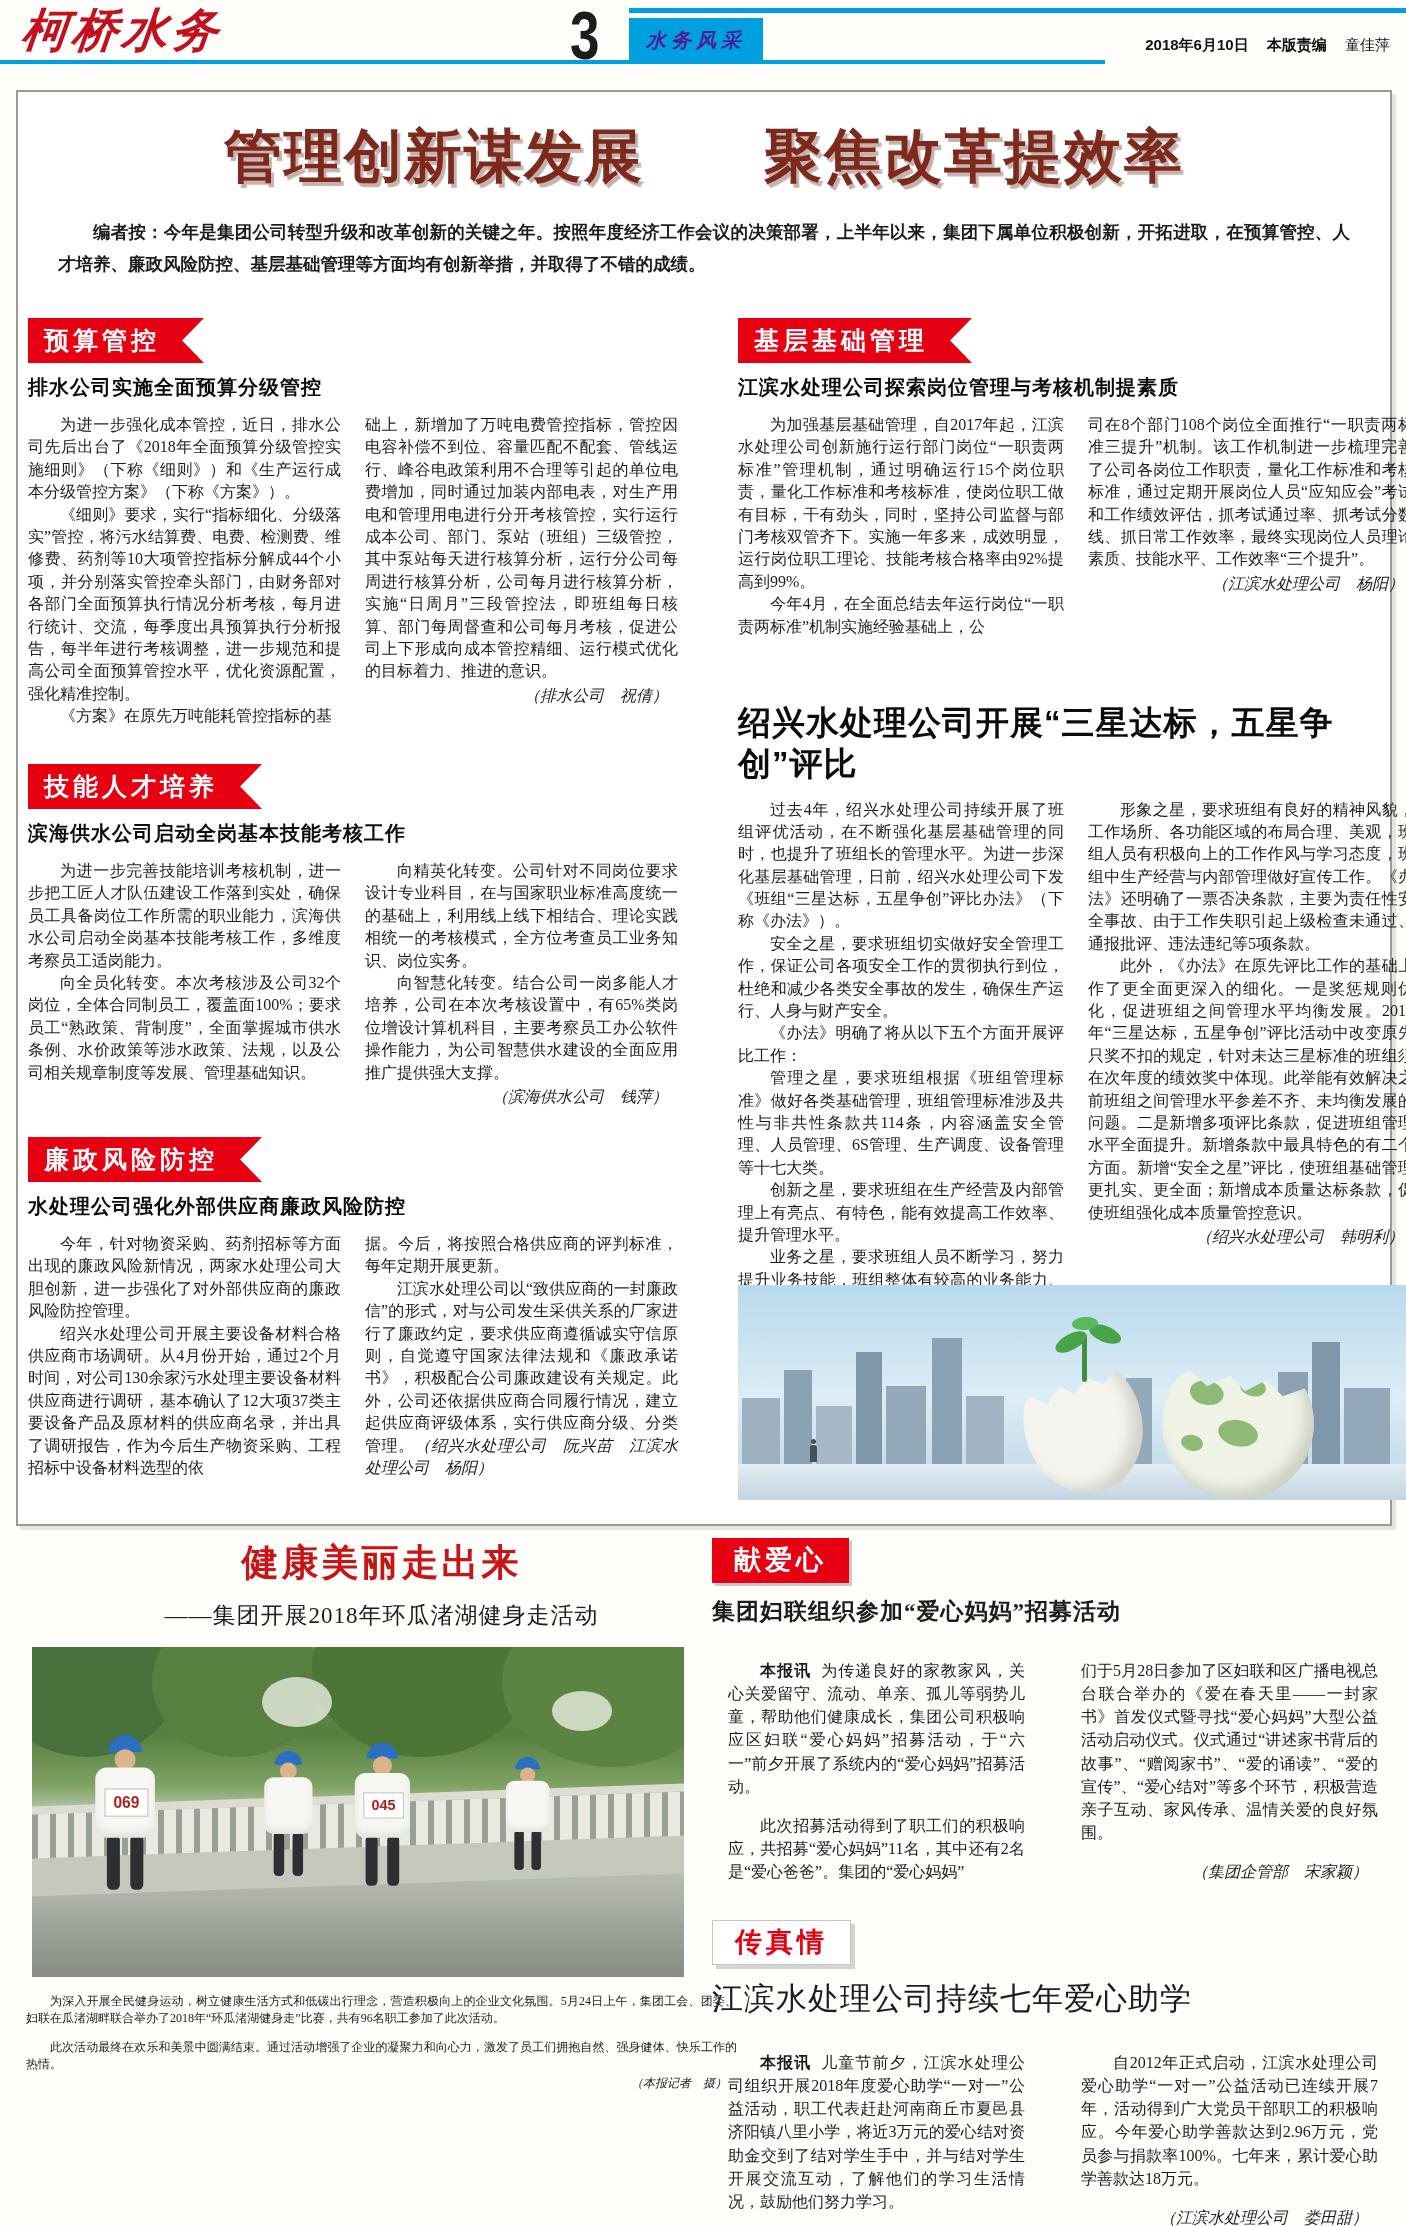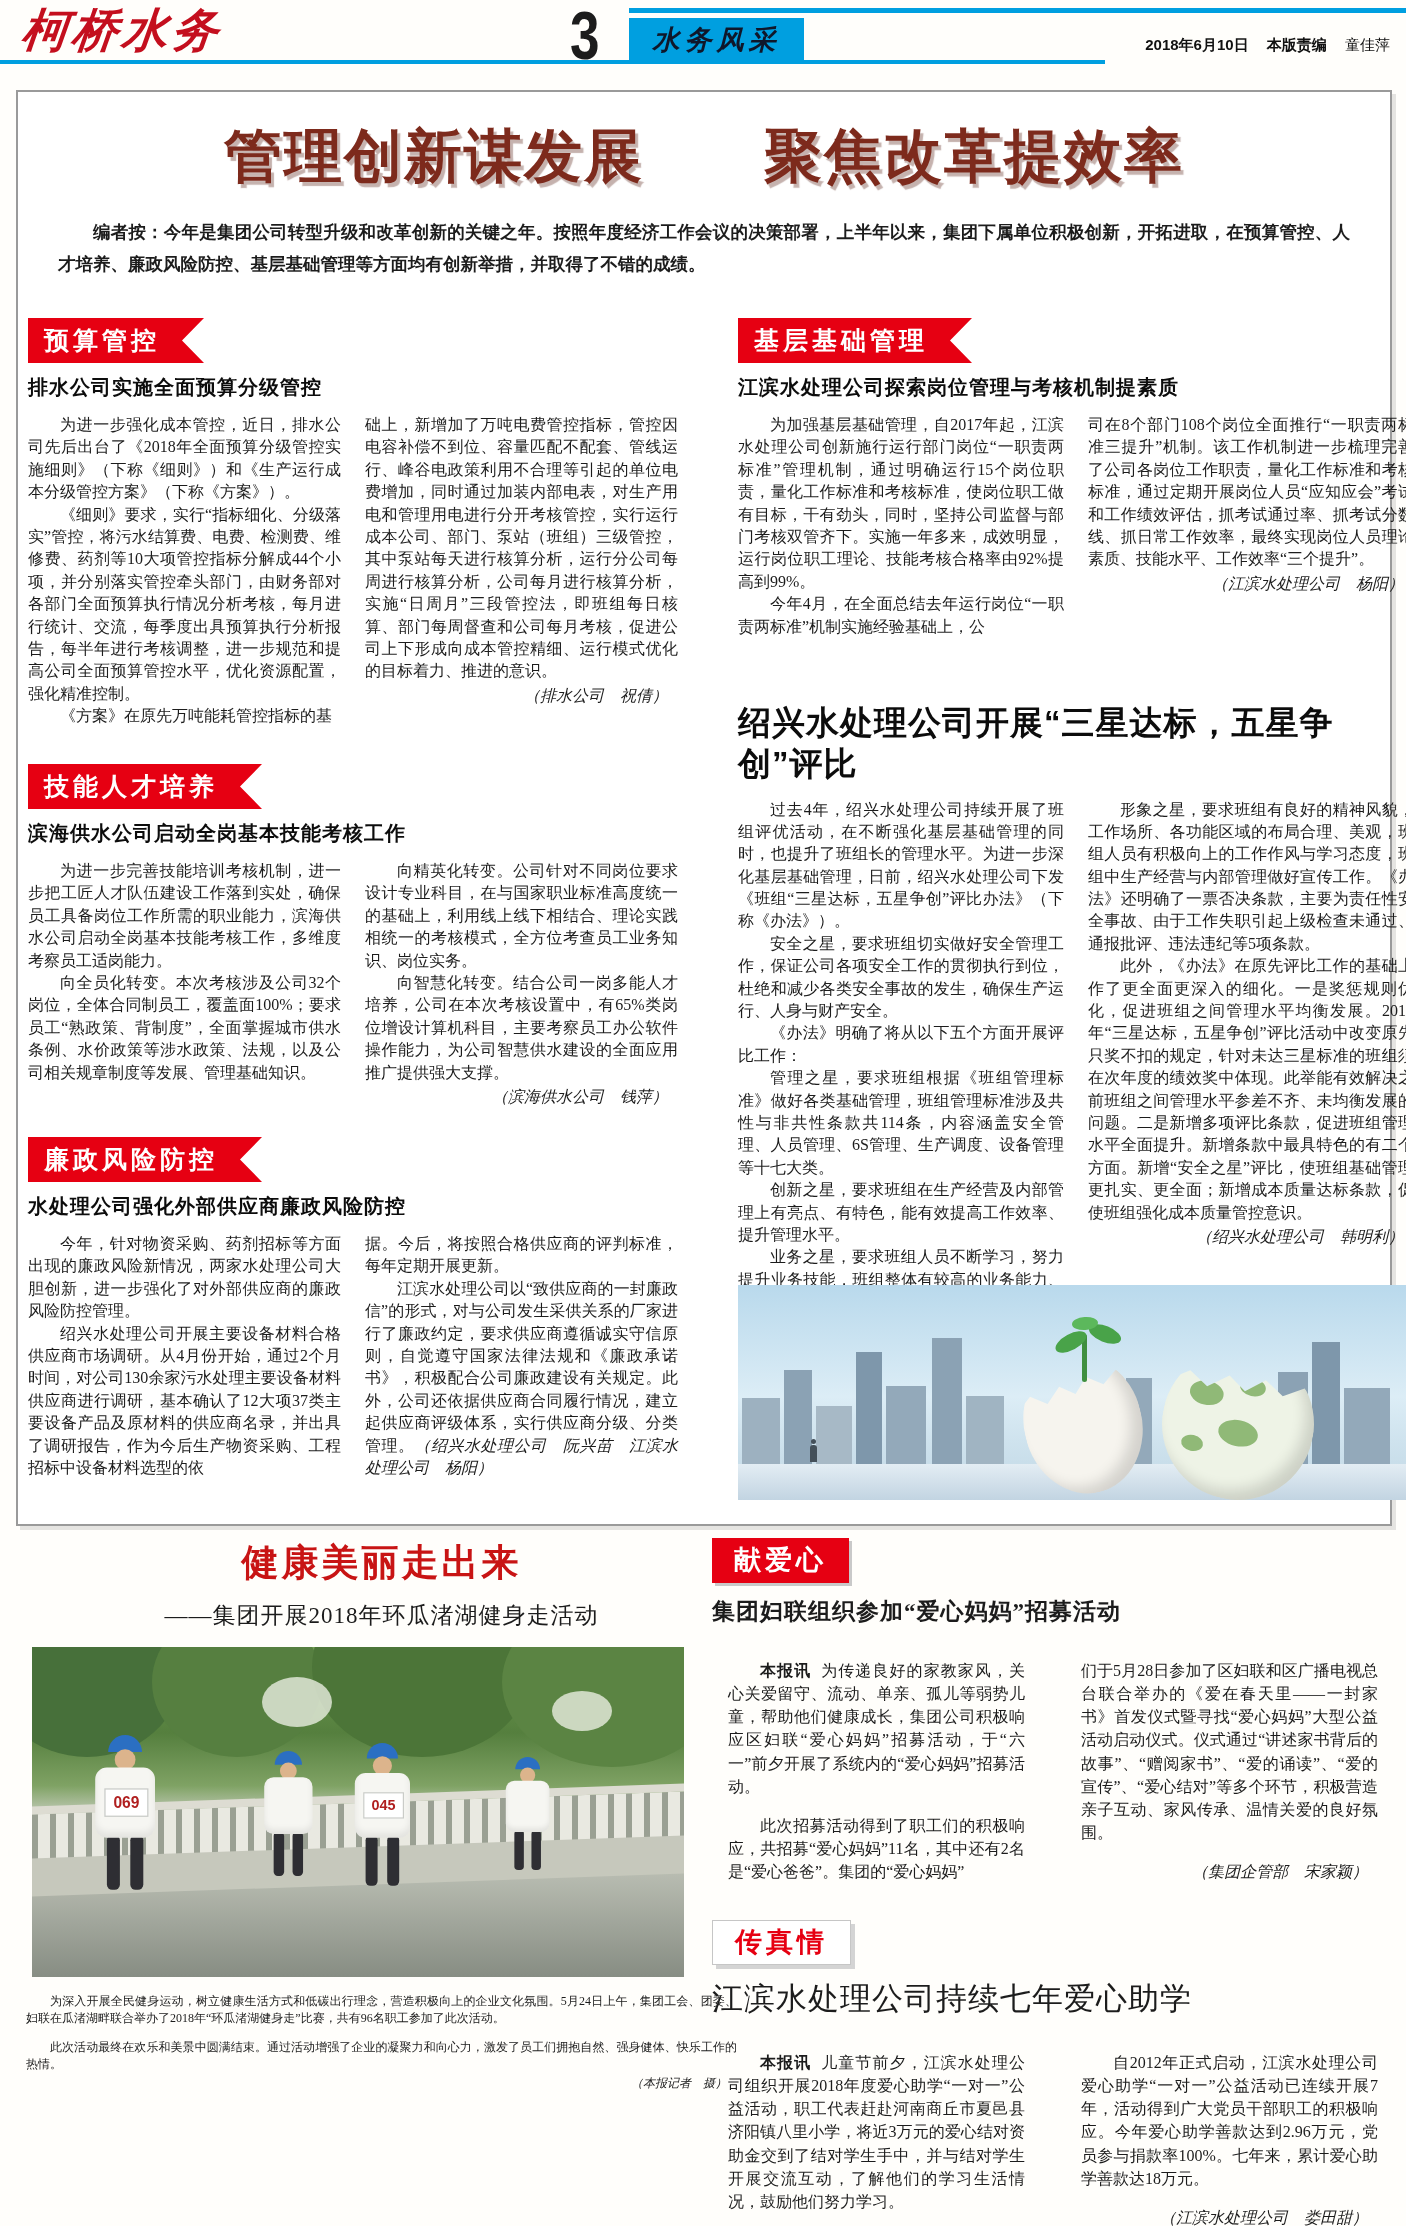--- a/index.html
+++ b/index.html
@@ -9,23 +9,23 @@
   .page{position:relative;width:1406px;height:2226px;background:#fffefb;overflow:hidden;
         font-family:"Liberation Serif","DejaVu Serif",serif;color:#1c1c1c;}
 
   
   .masthead{position:absolute;left:0;top:0;width:100%;height:88px;}
   .paper-name{position:absolute;left:22px;top:8px;font-size:46px;font-weight:700;color:#c40f1e;
               font-style:italic;transform:skewX(-6deg);letter-spacing:4px;line-height:1;}
   .page-num{position:absolute;left:570px;top:-4px;font-size:68px;font-weight:900;
             font-family:"Liberation Sans","DejaVu Sans",sans-serif;transform:scaleX(.78);transform-origin:left top;}
   .rule-top-right{position:absolute;left:629px;top:8px;width:777px;height:5px;background:var(--blue);}
-  .section-box{position:absolute;left:629px;top:18px;width:175px;height:44px;background:var(--blue);
-               color:#0f172a;display:flex;align-items:center;justify-content:center;
-               font-size:27px;font-weight:700;font-style:italic;letter-spacing:5px;
+  .section-box{position:absolute;left:629px;top:18px;width:134px;height:44px;background:var(--blue);
+               color:#4c1d95;display:flex;align-items:center;justify-content:center;
+               font-size:20px;font-weight:700;font-style:italic;letter-spacing:5px;
                font-family:"Liberation Sans","DejaVu Sans",sans-serif;}
   .date-line{position:absolute;right:16px;top:36px;font-size:15px;font-weight:700;
              font-family:"Liberation Sans","DejaVu Sans",sans-serif;color:#111;}
   .date-line .ed-name{font-weight:400;font-family:"Liberation Serif",serif;}
   .date-line span{margin-left:14px;}
   .rule-bottom{position:absolute;left:0;top:60px;width:1105px;height:4px;background:var(--blue);}
 
   
   .main-box{position:absolute;left:16px;top:90px;width:1372px;height:1432px;background:#fff;
             border:2px solid #9a9a9a;box-shadow:4px 4px 0 rgba(0,0,0,.10);}

